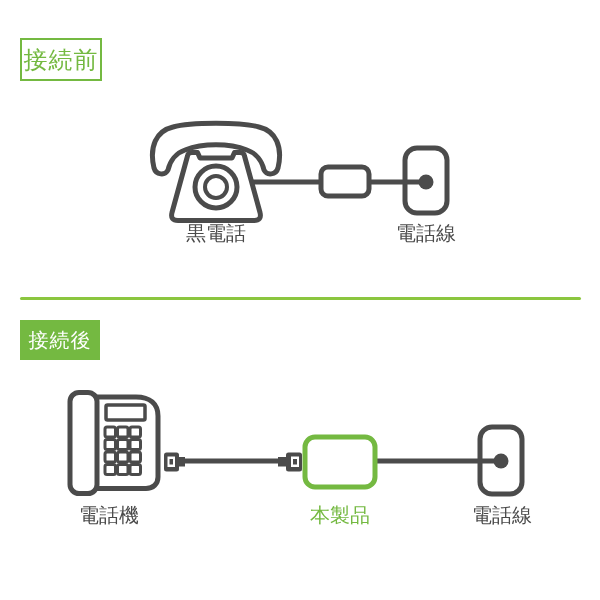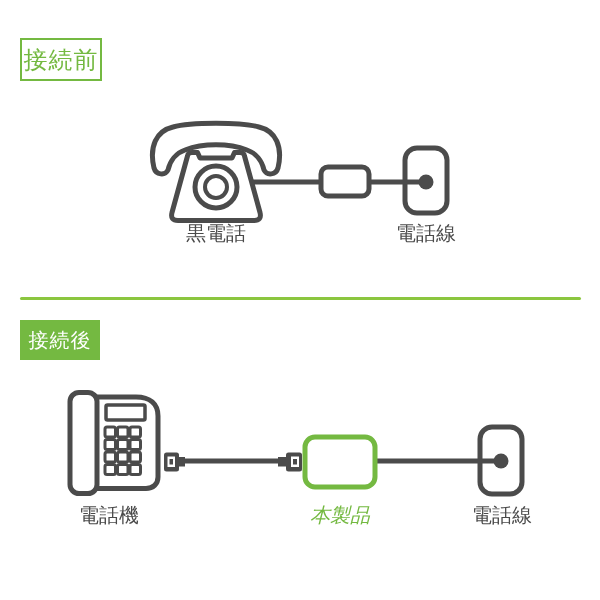--- a/index.html
+++ b/index.html
@@ -32,21 +32,21 @@
   }
   .divider{
     left:20px;top:297px;width:561px;height:3px;
     background:var(--divider-green);border-radius:2px;
   }
   
   .dlabel{
     color:var(--text-dark);font-size:20px;white-space:nowrap;
     transform:translateX(-50%);line-height:1;
   }
-  .dlabel.green{color:var(--accent-green);font-style:italic;}
+  .dlabel.green{color:var(--accent-green);}
   
   .sd{stroke:var(--line-dark);stroke-width:5;fill:#ffffff;stroke-linejoin:round;stroke-linecap:round;}
   .sd-thin{stroke:var(--line-dark);stroke-width:3;fill:#ffffff;stroke-linejoin:round;}
   .sd-disp{stroke:var(--line-dark);stroke-width:3.5;fill:#ffffff;stroke-linejoin:round;}
   .cord{stroke:var(--line-dark);stroke-width:5;fill:none;stroke-linecap:butt;}
   .fd{fill:var(--line-dark);stroke:none;}
   .fw{fill:#ffffff;stroke:none;}
   .sg{stroke:var(--accent-green);stroke-width:5;fill:#ffffff;stroke-linejoin:round;}
   svg{display:block;}
 </style>

